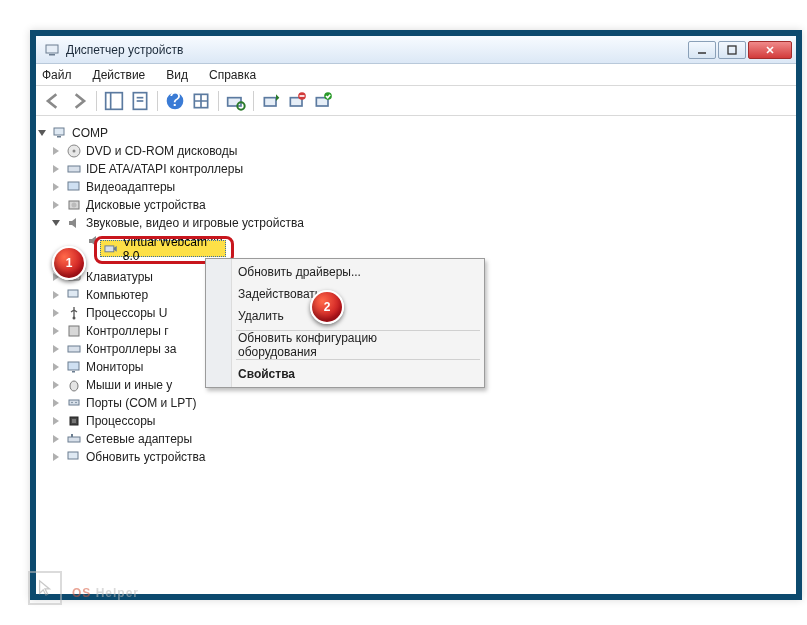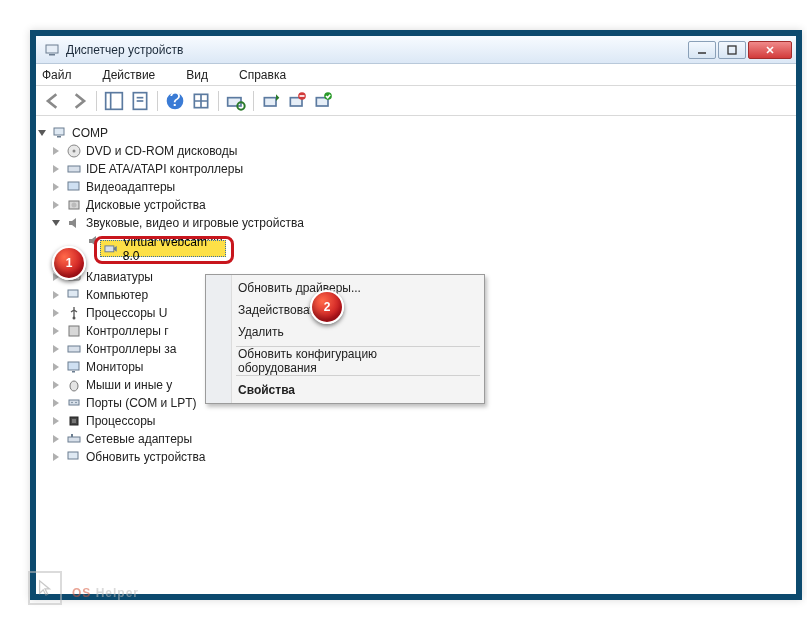--- a/index.html
+++ b/index.html
@@ -14,21 +14,21 @@
   height: 28px; background: linear-gradient(to bottom,#f7fbff,#dce8f6);
   display: flex; align-items: center; padding: 0 4px; border-bottom: 1px solid #b9c9da;
 }
 .titlebar .app-icon { width:16px; height:16px; margin:0 6px 0 4px; display:flex; align-items:center; justify-content:center; color:#5b6d7f;}
 .titlebar .title { flex:1; color:#1b2a3a; }
 .winbtns { display:flex; gap:0; margin-left:auto; }
 .winbtn { width:28px; height:18px; border:1px solid #8aa0b8; background:linear-gradient(#f3f8fe,#d8e6f4); display:flex; align-items:center; justify-content:center; border-radius:2px; margin-left:2px;}
 .winbtn.close { background:linear-gradient(#f08a8a,#d23a3a); border-color:#a32c2c; color:#fff; width:44px;}
 .winbtn svg { width:10px; height:10px; }
 
-.menubar { height:22px; border-bottom:1px solid #d9d9d9; display:flex; align-items:center; padding:0 6px; gap:31px; }
+.menubar { height:22px; border-bottom:1px solid #d9d9d9; display:flex; align-items:center; padding:0 6px; gap:21px; }
 .menubar span { color:#222; cursor:default; }
 
 .toolbar { height:30px; border-bottom:1px solid #d9d9d9; display:flex; align-items:center; padding:0 6px; gap:4px; }
 .tbtn { width:22px; height:22px; border:1px solid transparent; display:flex; align-items:center; justify-content:center; border-radius:2px;}
 .tsep { width:1px; height:20px; background:#d0d0d0; margin:0 2px;}
 
 .tree { position:absolute; left:0; right:0; top:82px; bottom:0; padding:6px 0; overflow:auto; color:#222;}
 .node { display:flex; align-items:center; height:18px; white-space:nowrap; }
 .expander { width:12px; height:12px; margin-right:2px; display:flex; align-items:center; justify-content:center; color:#6a6a6a; cursor:default;}
 .expander.open svg { transform: rotate(90deg); }
@@ -52,21 +52,21 @@
 .callout {
   position:absolute; width:34px; height:34px; border-radius:50%;
   background:radial-gradient(circle at 35% 30%, #ff6a4a, #c8161d 70%);
   border:2px solid #fff; box-shadow:0 2px 4px rgba(0,0,0,.5), inset 0 -4px 6px rgba(0,0,0,.3);
   color:#fff; font-size:18px; font-weight:bold; display:flex; align-items:center; justify-content:center;
 }
 .callout.c1 { left:52px; top:246px; }
 .callout.c2 { left:310px; top:290px; }
 
 .ctxmenu {
-  position:absolute; left:205px; top:274px; width:280px;
+  position:absolute; left:205px; top:258px; width:280px;
   background:#f4f4f4; border:1px solid #9b9b9b; box-shadow:2px 3px 4px rgba(0,0,0,.25);
   padding:2px;
 }
 .ctxmenu .mrow { height:22px; display:flex; align-items:center; padding:0 26px 0 30px; color:#222; }
 .ctxmenu .mrow.bold { font-weight:bold; }
 .ctxmenu .msep { height:1px; background:#d0d0d0; margin:3px 2px 3px 28px; }
 .ctxmenu .gutter { position:absolute; left:0; top:0; bottom:0; width:26px; background:#eceef1; border-right:1px solid #dcdcdc;}
 
 .watermark {
   position:absolute; left:28px; bottom:20px; display:flex; align-items:center; gap:10px; opacity:.55;

